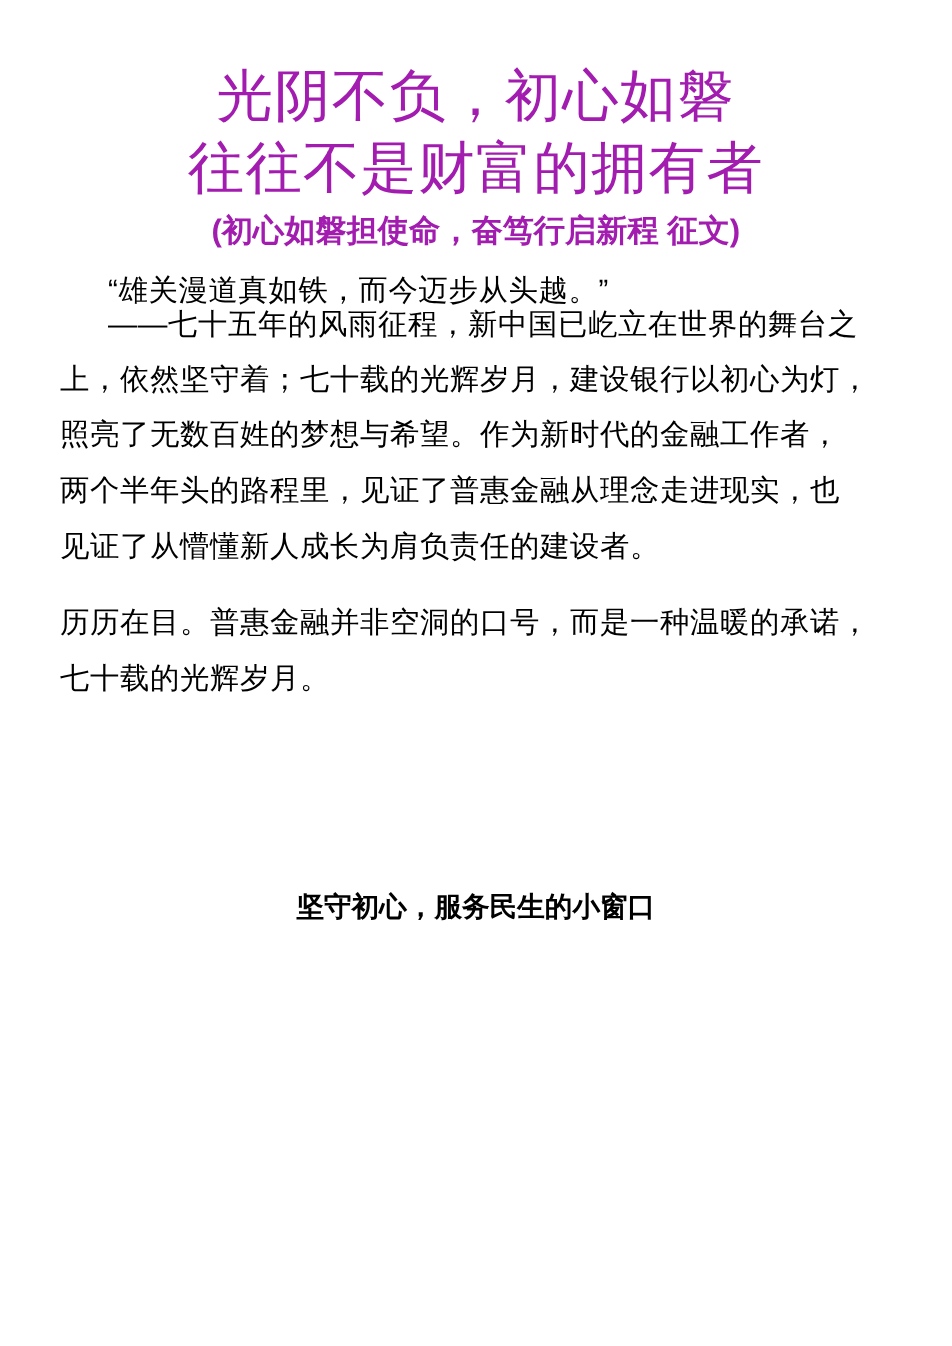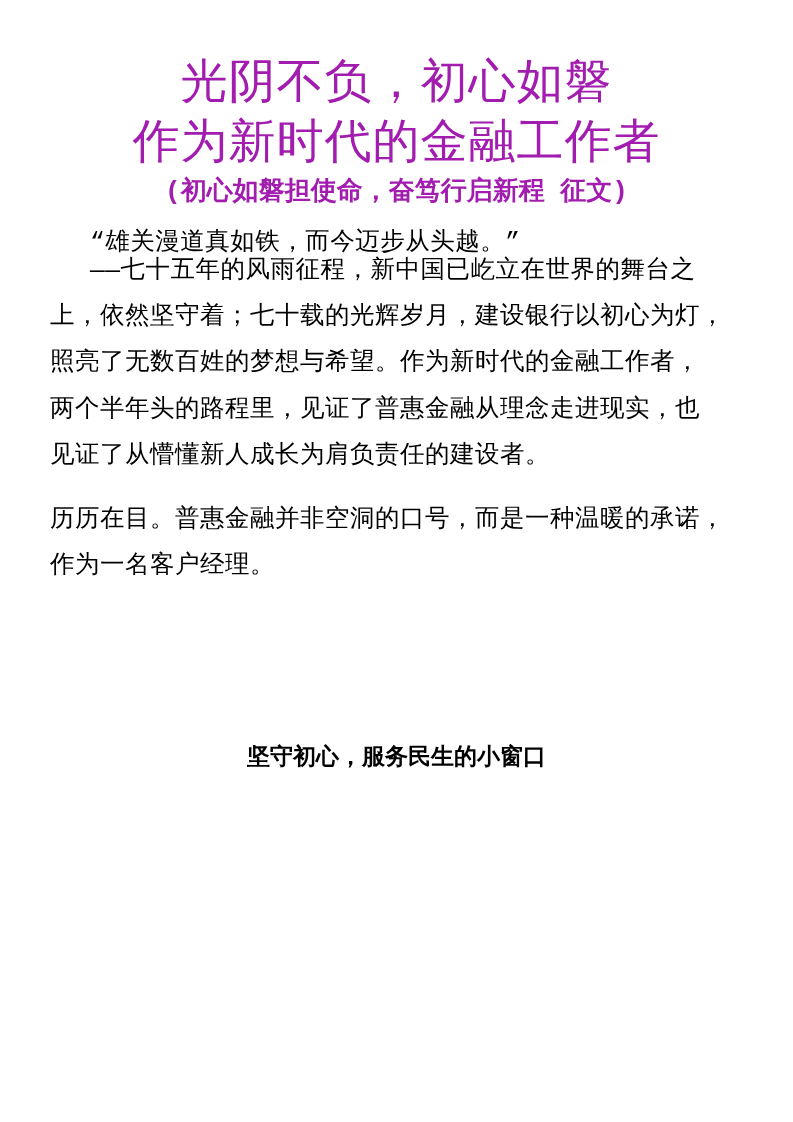--- a/index.html
+++ b/index.html
@@ -1,46 +1,46 @@
 <!DOCTYPE html>
 <html><head>
   <meta charset="utf-8">
   <style>
     html, body { margin:0; padding:0; background:#ffffff; }
     body { width:793px; height:1122px; position:relative; overflow:hidden; color:#000; }
     .page { position:absolute; left:0; top:0; width:793px; height:1122px; }
     .title { position:absolute; left:0; width:793px; text-align:center; font-family:"DejaVu Serif", serif; color:#a21caf; }
     .t1 { top:52px; font-size:47px; line-height:58px; letter-spacing:1px; }
     .t2 { top:112px; font-size:47px; line-height:58px; letter-spacing:1px; }
-    .t3 { top:174px; font-size:26px; line-height:36px; font-family:Liberation Mono, monospace; font-weight:bold; }
-    .body-text { position:absolute; left:50px; width:696px; font-family:Liberation Mono, monospace; font-size:24.5px; line-height:46.2px; letter-spacing:0.5px; text-align:justify; }
+    .t3 { top:174px; font-size:26px; line-height:36px; font-family:Liberation Sans, sans-serif; font-weight:bold; }
+    .body-text { position:absolute; left:50px; width:696px; font-family:Liberation Sans, sans-serif; font-size:24.5px; line-height:46.2px; letter-spacing:0.5px; text-align:justify; }
     .line { display:block; white-space:nowrap; height:46.2px; }
     .indent { padding-left:40px; }
     .heading { position:absolute; left:0; width:793px; text-align:center; font-family:"DejaVu Sans", sans-serif; font-weight:bold; font-size:23px; line-height:40px; }
   </style>
 </head>
 <body>
 
 <div class="page">
   <div class="title t1">光阴不负，初心如磐</div>
-  <div class="title t2">作为新时代的金融工作者</div>
+  <div class="title t2">往往不是财富的拥有者</div>
   <div class="title t3">(初心如磐担使命，奋笃行启新程 征文)</div>
 
   <div class="body-text" style="top:220px;">
     <span class="line indent">“雄关漫道真如铁，而今迈步从头越。”</span>
   </div>
 
   <div class="body-text" style="top:248px;">
     <span class="line indent">——七十五年的风雨征程，新中国已屹立在世界的舞台之</span>
     <span class="line">上，依然坚守着；七十载的光辉岁月，建设银行以初心为灯，</span>
     <span class="line">照亮了无数百姓的梦想与希望。作为新时代的金融工作者，</span>
     <span class="line">两个半年头的路程里，见证了普惠金融从理念走进现实，也</span>
     <span class="line">见证了从懵懂新人成长为肩负责任的建设者。</span>
   </div>
 
   <div class="body-text" style="top:497px;">
     <span class="line">历历在目。普惠金融并非空洞的口号，而是一种温暖的承诺，</span>
-    <span class="line">作为一名客户经理。</span>
+    <span class="line">七十载的光辉岁月。</span>
   </div>
 
   <div class="heading" style="top:736px;">坚守初心，服务民生的小窗口</div>
 
 </div>
 
 </body></html>

